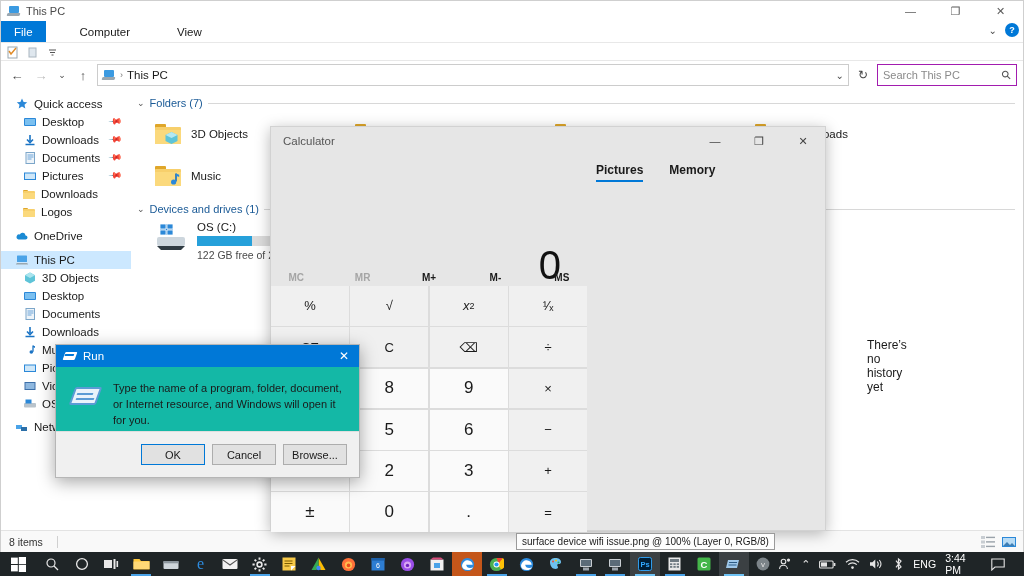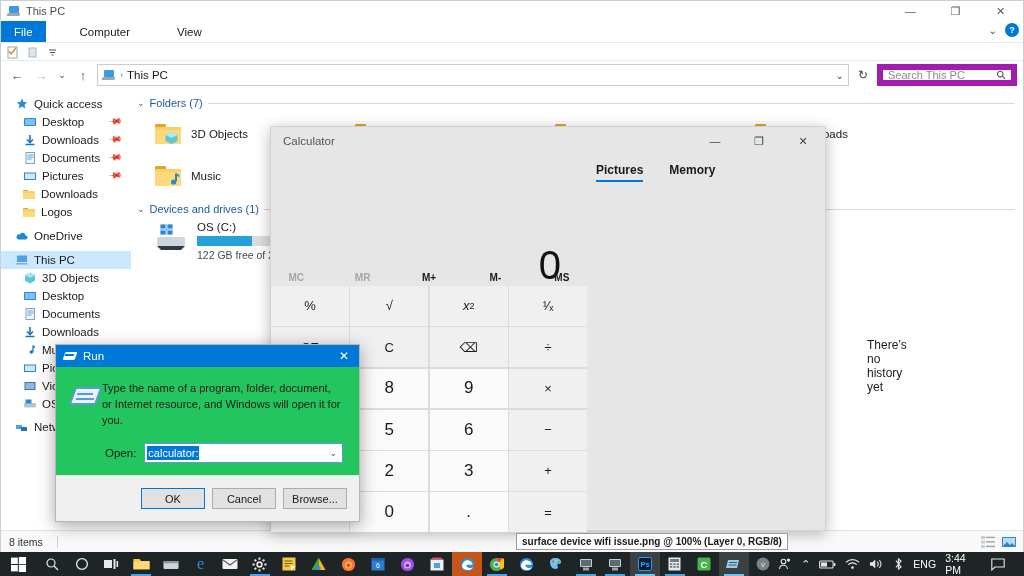--- a/index.html
+++ b/index.html
@@ -56,21 +56,21 @@
     justify-content: center; font-size: 13px; color: #4a4a4a; }
   .nav-btn.dim { color: #bdbdbd; }
   .nav-btn.small { width: 14px; font-size: 9px; }
   .addr-field { flex: 1; height: 22px; border: 1px solid #cccccc; background: #fff;
     display: flex; align-items: center; padding: 0 4px; gap: 4px; }
   .addr-crumb { font-size: 11.5px; color: #1a1a1a; }
   .addr-sep { font-size: 9px; color: #777; }
   .addr-right { display: flex; align-items: center; gap: 2px; margin-left: auto; }
   .refresh-btn { width: 20px; height: 22px; display: flex; align-items: center;
     justify-content: center; font-size: 12px; color: #444; }
-  .search-field { width: 140px; height: 22px; border: 6px solid #a21caf; background: #fff;
+  .search-field { width: 140px; height: 22px; border: 1px solid #a21caf; background: #fff;
     display: flex; align-items: center; padding: 0 5px; }
   .search-field input { border: 0; outline: 0; font-size: 11px; width: 100%;
     font-family: "Liberation Sans", sans-serif; color: #333; background: transparent; }
   .search-field input::placeholder { color: #8a8a8a; }
   .mag { font-size: 12px; color: #555; transform: rotate(-45deg); }
 
   .exp-body { display: flex; height: 441px; background: #fff; }
   .exp-nav { width: 130px; padding-top: 6px; background: #ffffff; overflow: hidden; }
   .nav-item { height: 18px; display: flex; align-items: center; font-size: 11.5px;
     color: #1a1a1a; padding-left: 14px; gap: 5px; position: relative; }
@@ -160,37 +160,37 @@
     gap: 1.5px; background: #dcdcdc; }
   .ck { background: #f0f0f0; display: flex; align-items: center; justify-content: center;
     font-size: 15px; color: #1a1a1a; }
   .ck.num { background: #fafafa; font-size: 17px; }
   .ck.fn { font-size: 13px; }
   .ck sup { font-size: 9px; vertical-align: super; }
   .ck i { font-style: italic; }
 
   
   #run {
-    position: absolute; left: 55px; top: 344px; width: 305px; height: 178px;
-    background: #22c55e; box-shadow: 0 4px 16px rgba(0,0,0,.35);
+    position: absolute; left: 55px; top: 344px; width: 305px; height: 134px;
+    background: #14b8a6; box-shadow: 0 4px 16px rgba(0,0,0,.35);
     border: 1px solid #b6b6b6;
   }
   .run-title { height: 22px; background: #0078d7; display: flex; align-items: center;
     padding-left: 7px; gap: 6px; position: relative; }
   .run-title-txt { font-size: 11.5px; color: #fff; }
   .run-x { position: absolute; right: 0; top: 0; width: 30px; height: 22px;
     display: flex; align-items: center; justify-content: center; color: #fff;
     font-size: 12px; }
   .run-ic { width: 14px; height: 11px; position: relative; }
   .run-ic .a { position: absolute; left: 1px; top: 1px; width: 12px; height: 8px;
     background: #fff; transform: skewX(-20deg); border-radius: 1px; }
   .run-ic .b { position: absolute; left: 2px; top: 3px; width: 9px; height: 1.5px;
     background: #0078d7; transform: skewX(-20deg); }
 
-  .run-body { padding: 14px 16px 0 14px; display: flex; }
+  .run-body { padding: 14px 16px 0 14px; display: flex; gap: 11px; }
   .run-bigic { width: 32px; height: 28px; position: relative; flex: 0 0 32px; margin-top: 2px; }
   .run-bigic .o { position: absolute; left: 2px; top: 4px; width: 27px; height: 18px;
     border: 2px solid #5b9bd5; transform: skewX(-20deg); border-radius: 2px;
     background: #eaf3fb; }
   .run-bigic .l1 { position: absolute; left: 7px; top: 10px; width: 16px; height: 2px;
     background: #5b9bd5; transform: skewX(-20deg); }
   .run-bigic .l2 { position: absolute; left: 6px; top: 15px; width: 18px; height: 2px;
     background: #5b9bd5; transform: skewX(-20deg); }
   .run-desc { font-size: 11px; color: #1a1a1a; line-height: 1.45; }
 
@@ -205,21 +205,21 @@
     background: #f0f0f0; border-top: 1px solid #dfdfdf; display: flex;
     justify-content: flex-end; align-items: center; gap: 7px; padding-right: 12px; }
   .rbtn { width: 64px; height: 21px; background: #e1e1e1; border: 1px solid #adadad;
     font-size: 11px; color: #1a1a1a; display: flex; align-items: center;
     justify-content: center; font-family: "Liberation Sans", sans-serif; }
   .rbtn.default { border: 1px solid #0078d7; background: #e1e1e1; }
 
   
   #ps-tooltip { position: absolute; left: 516px; top: 533px; height: 17px;
     background: #fdfdfd; border: 1px solid #9a9a9a; display: flex;
-    align-items: center; padding: 4px 5px; font-weight: bold; }
+    align-items: center; padding: 4px 5px; }
   #ps-tooltip span { font-size: 10px; color: #1a1a1a; }
 
   
   #taskbar { position: absolute; left: 0; bottom: 0; width: 1024px; height: 24px;
     background: #1f2527; display: flex; align-items: center; }
   .tb-item { width: 30px; height: 24px; display: flex; align-items: center;
     justify-content: center; position: relative; }
   .tb-item.running::after { content: ""; position: absolute; bottom: 0; left: 5px;
     width: 20px; height: 2px; background: #4aa3e8; }
   .tb-item.active { background: #3b4043; }

